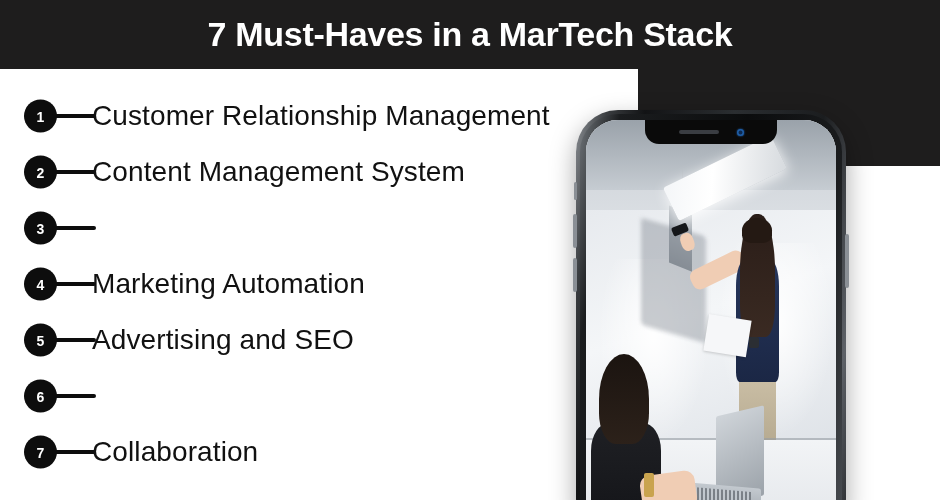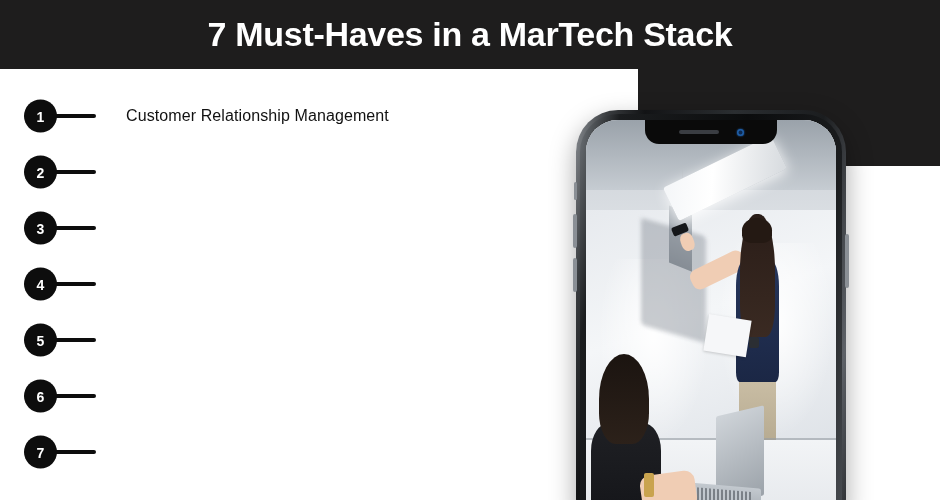--- a/index.html
+++ b/index.html
@@ -48,22 +48,22 @@
     width:33px; height:33px; border-radius:50%;
     background:#0d0d0d; color:#ffffff;
     display:flex; align-items:center; justify-content:center;
     font-size:14px; font-weight:bold; line-height:1;
   }
   .connector{
     position:absolute; left:52px; top:50%; transform:translateY(-50%);
     width:44px; height:4px; background:#0d0d0d; border-radius:2px;
   }
   .item-label{
-    position:absolute; left:126px; top:50%; transform:translateY(-50%);
-    font-size:16px; font-weight:400; color:#111111;
+    position:absolute; left:92px; top:50%; transform:translateY(-50%);
+    font-size:28px; font-weight:400; color:#111111;
     white-space:nowrap; letter-spacing:0.1px;
   }
 
   
   .phone{
     position:absolute; left:576px; top:110px;
     width:270px; height:430px; z-index:9;
   }
   .phone-frame{
     position:absolute; inset:0;
@@ -193,45 +193,49 @@
 
     <div class="list-item">
       <span class="bullet">1</span>
       <span class="connector"></span>
       <span class="item-label">Customer Relationship Management</span>
     </div>
 
     <div class="list-item">
       <span class="bullet">2</span>
       <span class="connector"></span>
+      <span class="item-label">Content Management System</span>
     </div>
 
     <div class="list-item">
       <span class="bullet">3</span>
       <span class="connector"></span>
     </div>
 
     <div class="list-item">
       <span class="bullet">4</span>
       <span class="connector"></span>
+      <span class="item-label">Marketing Automation</span>
     </div>
 
     <div class="list-item">
       <span class="bullet">5</span>
       <span class="connector"></span>
+      <span class="item-label">Advertising and SEO</span>
     </div>
 
     <div class="list-item">
       <span class="bullet">6</span>
       <span class="connector"></span>
     </div>
 
     <div class="list-item">
       <span class="bullet">7</span>
       <span class="connector"></span>
+      <span class="item-label">Collaboration</span>
     </div>
 
   </div>
 
   <div class="phone">
     <div class="phone-frame"></div>
     <div class="phone-frame2"></div>
 
     <div class="btn-silent"></div>
     <div class="btn-volup"></div>

